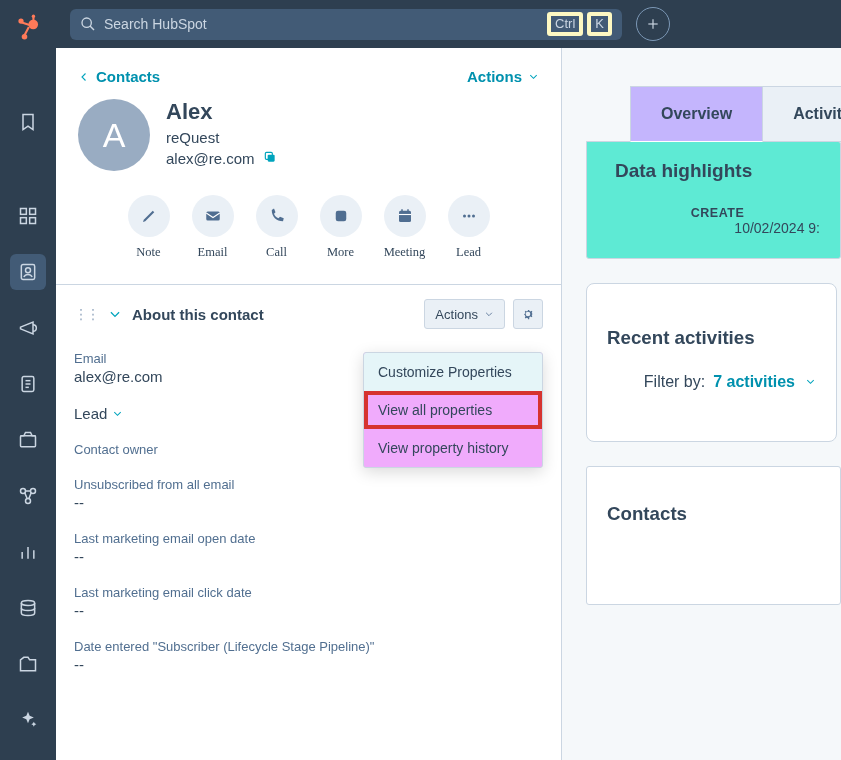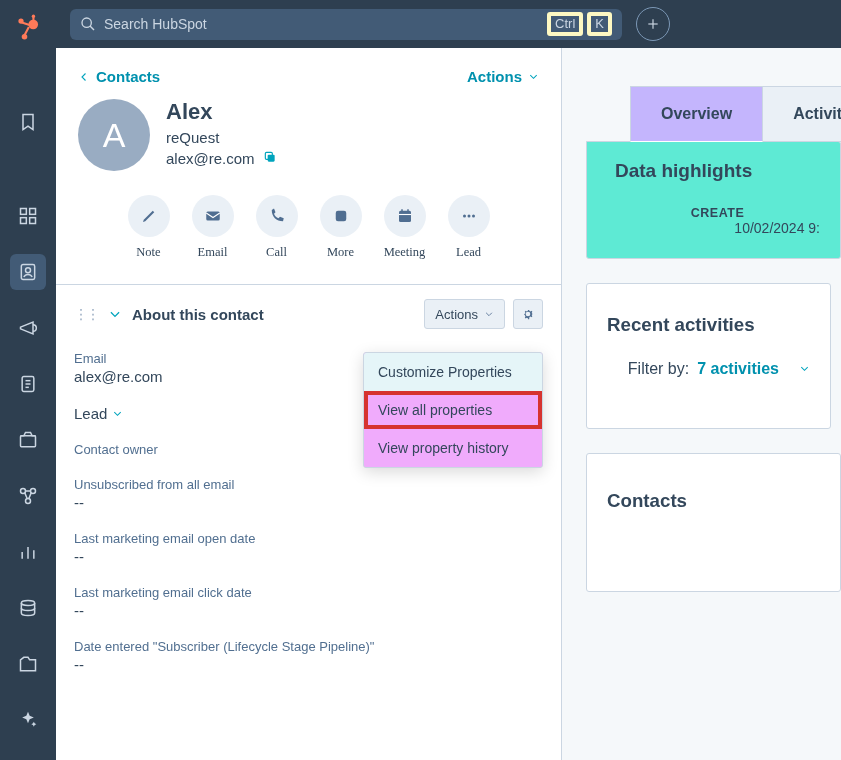--- a/index.html
+++ b/index.html
@@ -92,23 +92,23 @@
 
   
   .rp-tabs{display:flex;margin:38px 0 0 24px;}
   .rp-tab{border:1px solid var(--border);padding:18px 30px;font-size:16px;font-weight:700;background:#eaf0f6;cursor:pointer;}
   .rp-tab.active{background:#c4b5fd;border-bottom-color:#fff;margin-left:44px;}
   .rp-tab + .rp-tab{border-left:none;}
   .card{background:#5eead4;border:1px solid var(--border);margin:-1px 0 24px 24px;padding:18px 20px 22px 28px;border-radius:0 3px 3px 3px;}
   .card h3{margin:0;font-size:19px;font-weight:700;}
   .rt-row{text-align:right;margin-top:24px;font-size:14px;}
   .rt-label{font-weight:700;font-size:12.5px;letter-spacing:.5px;text-align:center;}
-  .card2{background:#fff;border:1px solid var(--border);margin:0 10px 24px 24px;padding:11px 20px 50px 20px;border-radius:3px;}
+  .card2{background:#fff;border:1px solid var(--border);margin:0 4px 24px 24px;padding:24px 20px 50px 20px;border-radius:8px;}
   .filter-row{display:flex;align-items:center;gap:8px;margin-top:24px;font-size:16px;justify-content:flex-end;}
-  .filter-link{color:var(--link);font-weight:600;display:flex;align-items:center;gap:20px;cursor:pointer;}
+  .filter-link{color:var(--link);font-weight:600;display:flex;align-items:center;gap:10px;cursor:pointer;}
   .card3{background:#fff;border:1px solid var(--border);margin:0 0 24px 24px;padding:18px 20px 60px 20px;border-radius:3px;}
 </style>
 </head>
 <body>
 
 <div class="nav-rail">
   <div class="nav-logo">
     <svg viewBox="0 0 32 32">
         <g fill="#ff7a59">
           <circle cx="8" cy="8" r="3"></circle>

